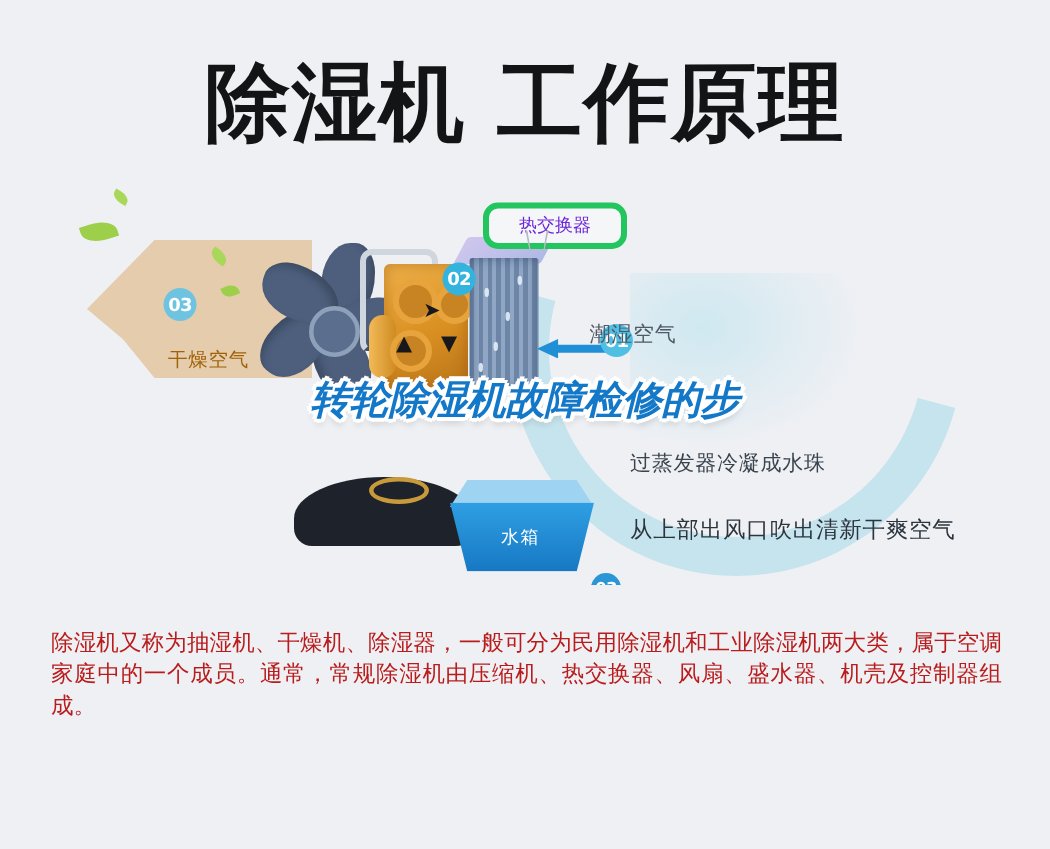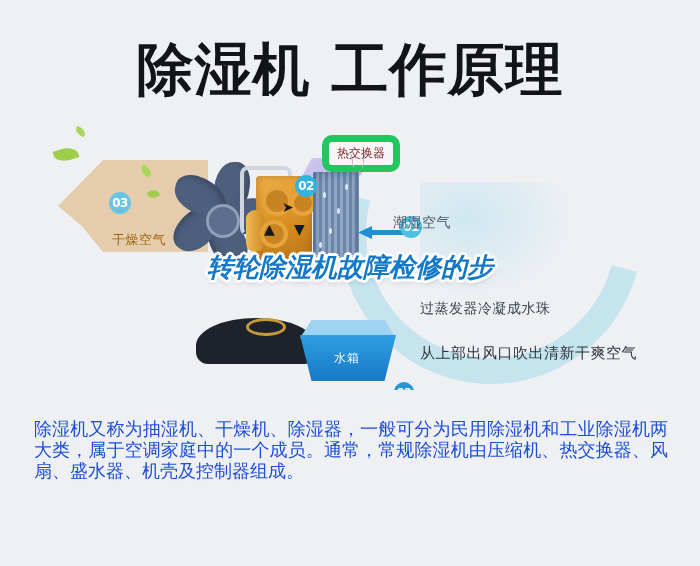--- a/index.html
+++ b/index.html
@@ -303,26 +303,26 @@
   .badge.b03-left { left: 109px; top: 34px; }
   .badge.b02 { left: 295px; top: 17px; background: #33b4df; }
   .badge.b01 { left: 400px; top: 58px; background: #4fc0e4; }
   .badge.b03-line { left: 394px; top: 224px; background: #2a96d6; width: 20px; height: 20px; font-size: 11px;}
 
   
   .callout {
     position: absolute;
     left: 322px;
     top: 13px;
-    padding: 3px 8px;
-    border: 7px solid #22c55e;
+    padding: 3px 20px;
+    border: 4px solid #22c55e;
     border-radius: 10px;
     background: #f4f6f8;
     font-size: 12px;
-    color: #7f1d1d;
+    color: #6d28d9;
     font-family: "DejaVu Sans", sans-serif;
     white-space: nowrap;
   }
   .callout-tail {
     position: absolute;
     left: 352px;
     top: 33px;
     width: 10px;
     height: 14px;
     border-left: 1px solid #b5bcc6;
@@ -369,23 +369,23 @@
 
   
   .copy {
     position: absolute;
     left: 34px;
     top: 418px;
     width: 634px;
   }
   .copy p {
     margin: 0 0 20px 0;
-    font-size: 18px;
+    font-size: 15px;
     line-height: 21px;
-    color: #1d4ed8;
+    color: #b91c1c;
     font-family: "DejaVu Sans", sans-serif;
     text-align: justify;
   }
   .copy p:last-child { margin-bottom: 0; }
 </style>
 </head>
 <body>
 
 <div id="page">
 

